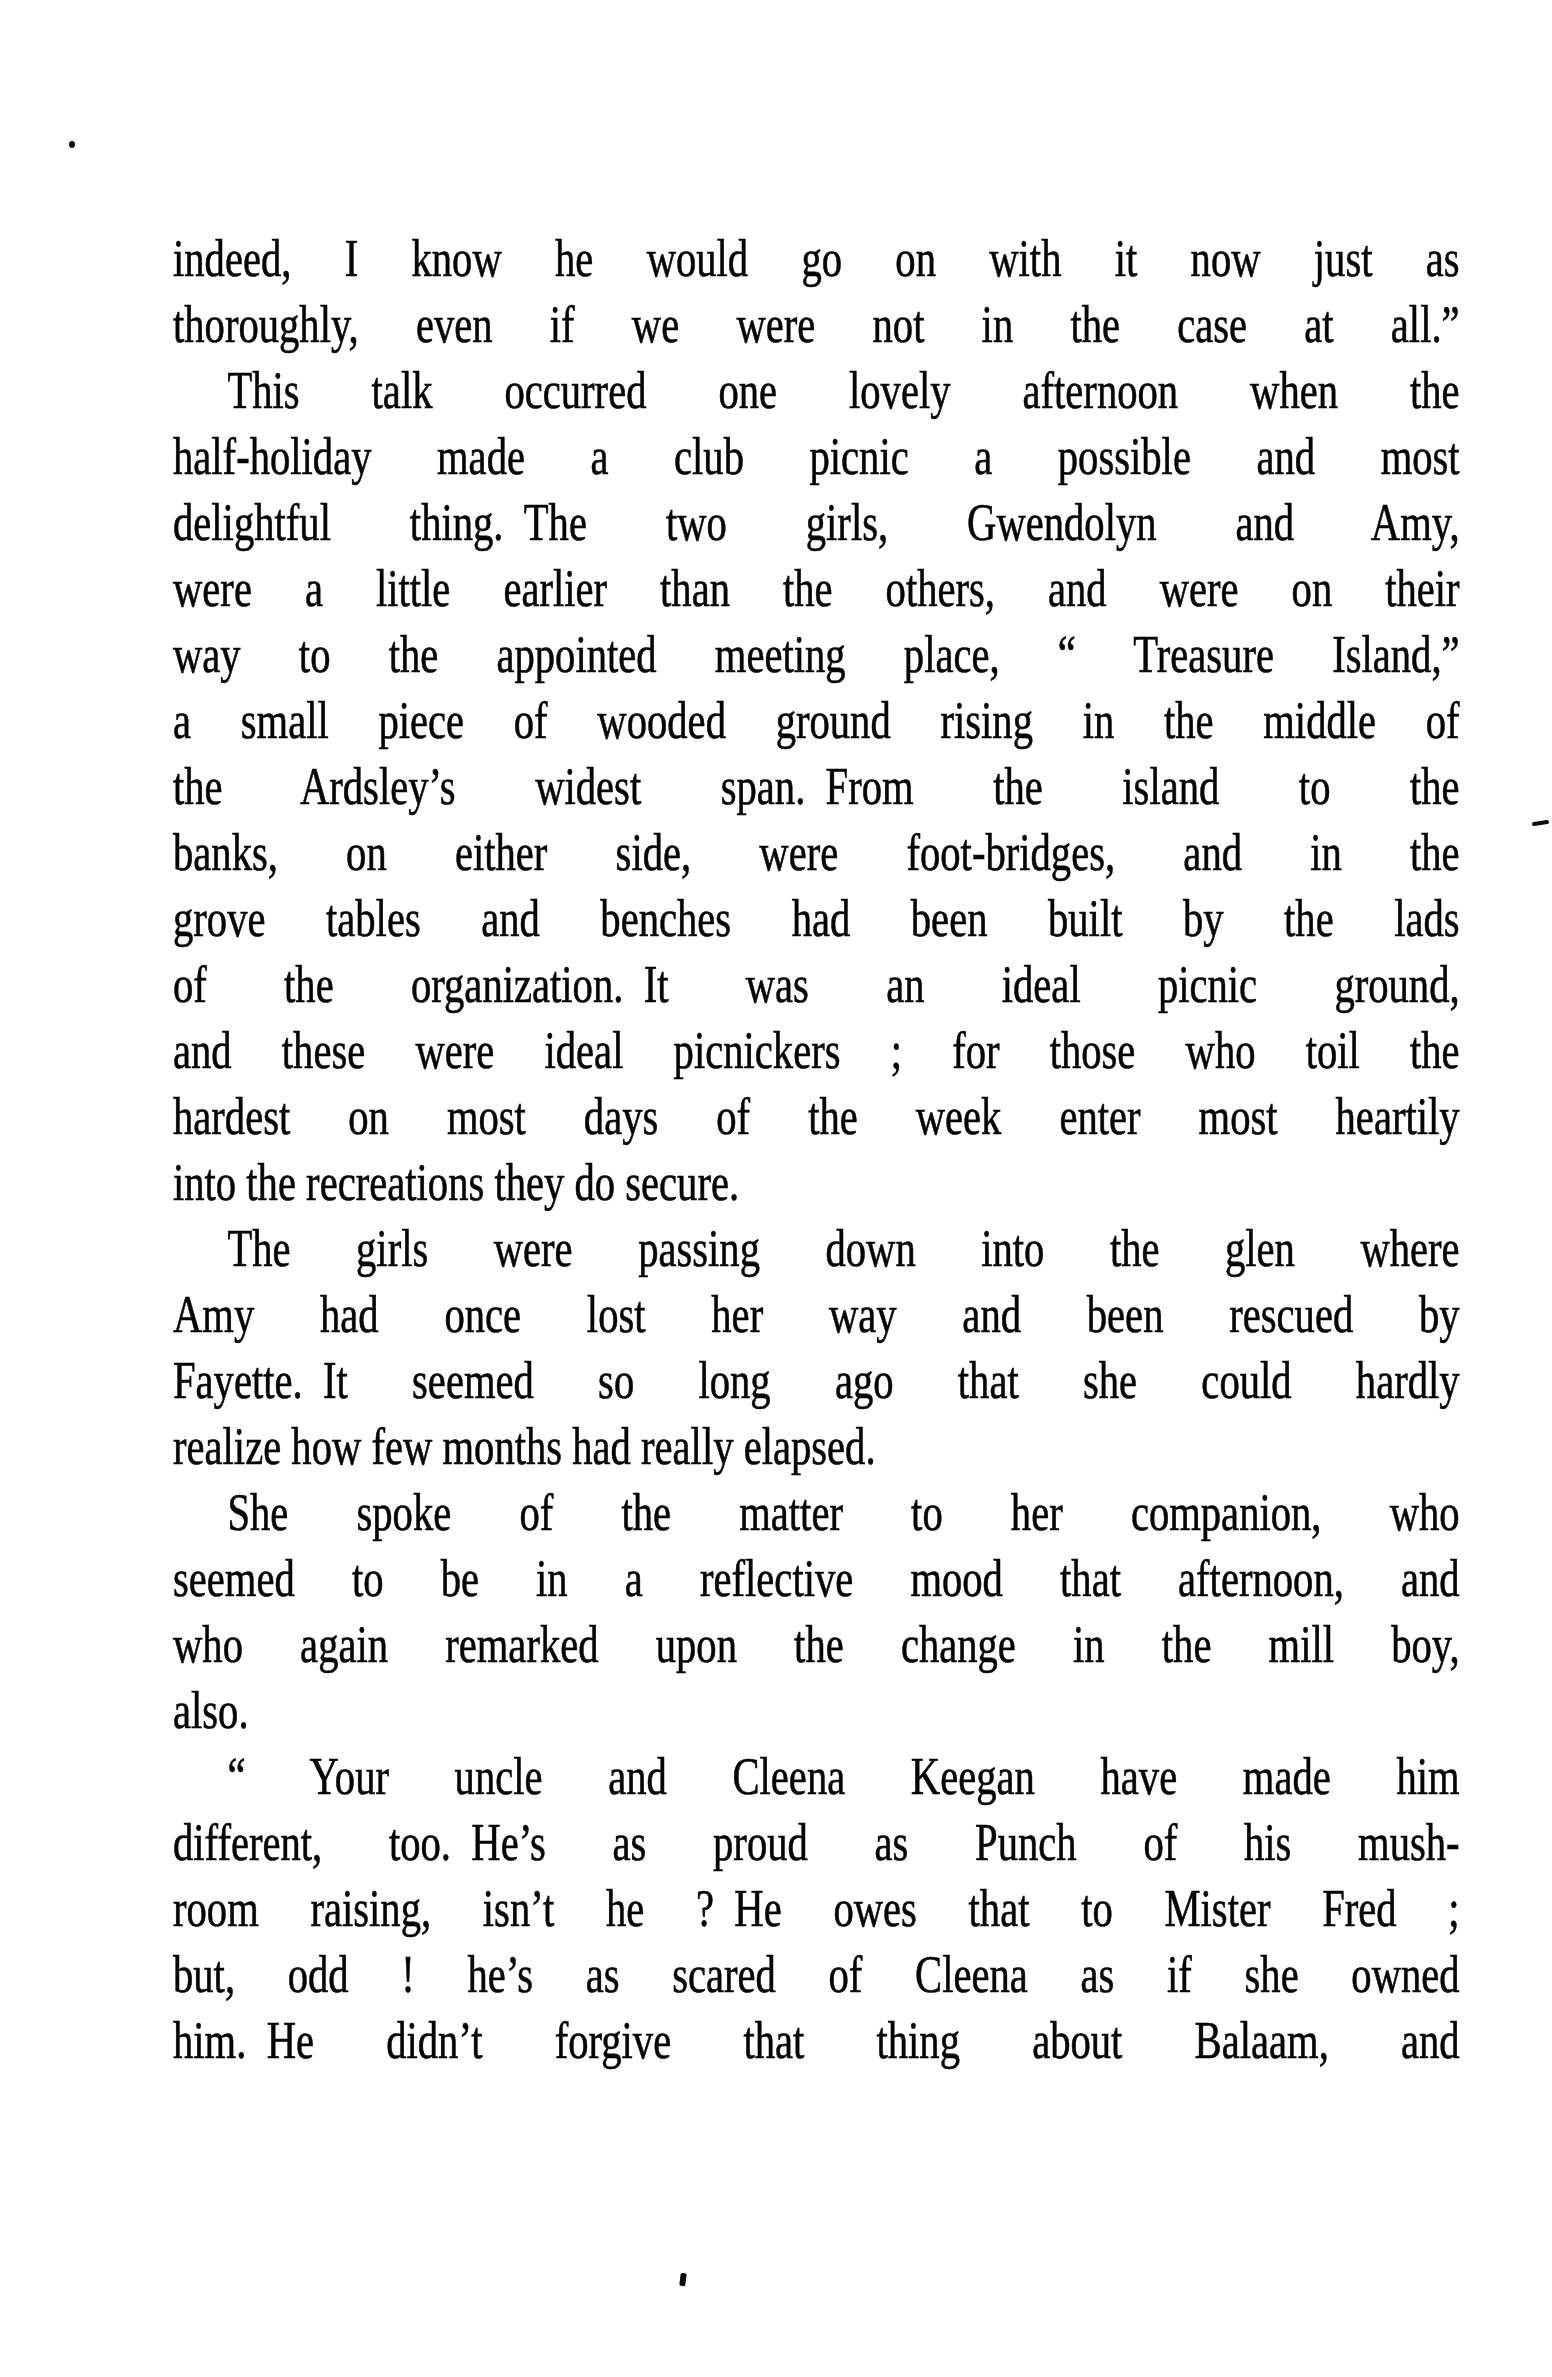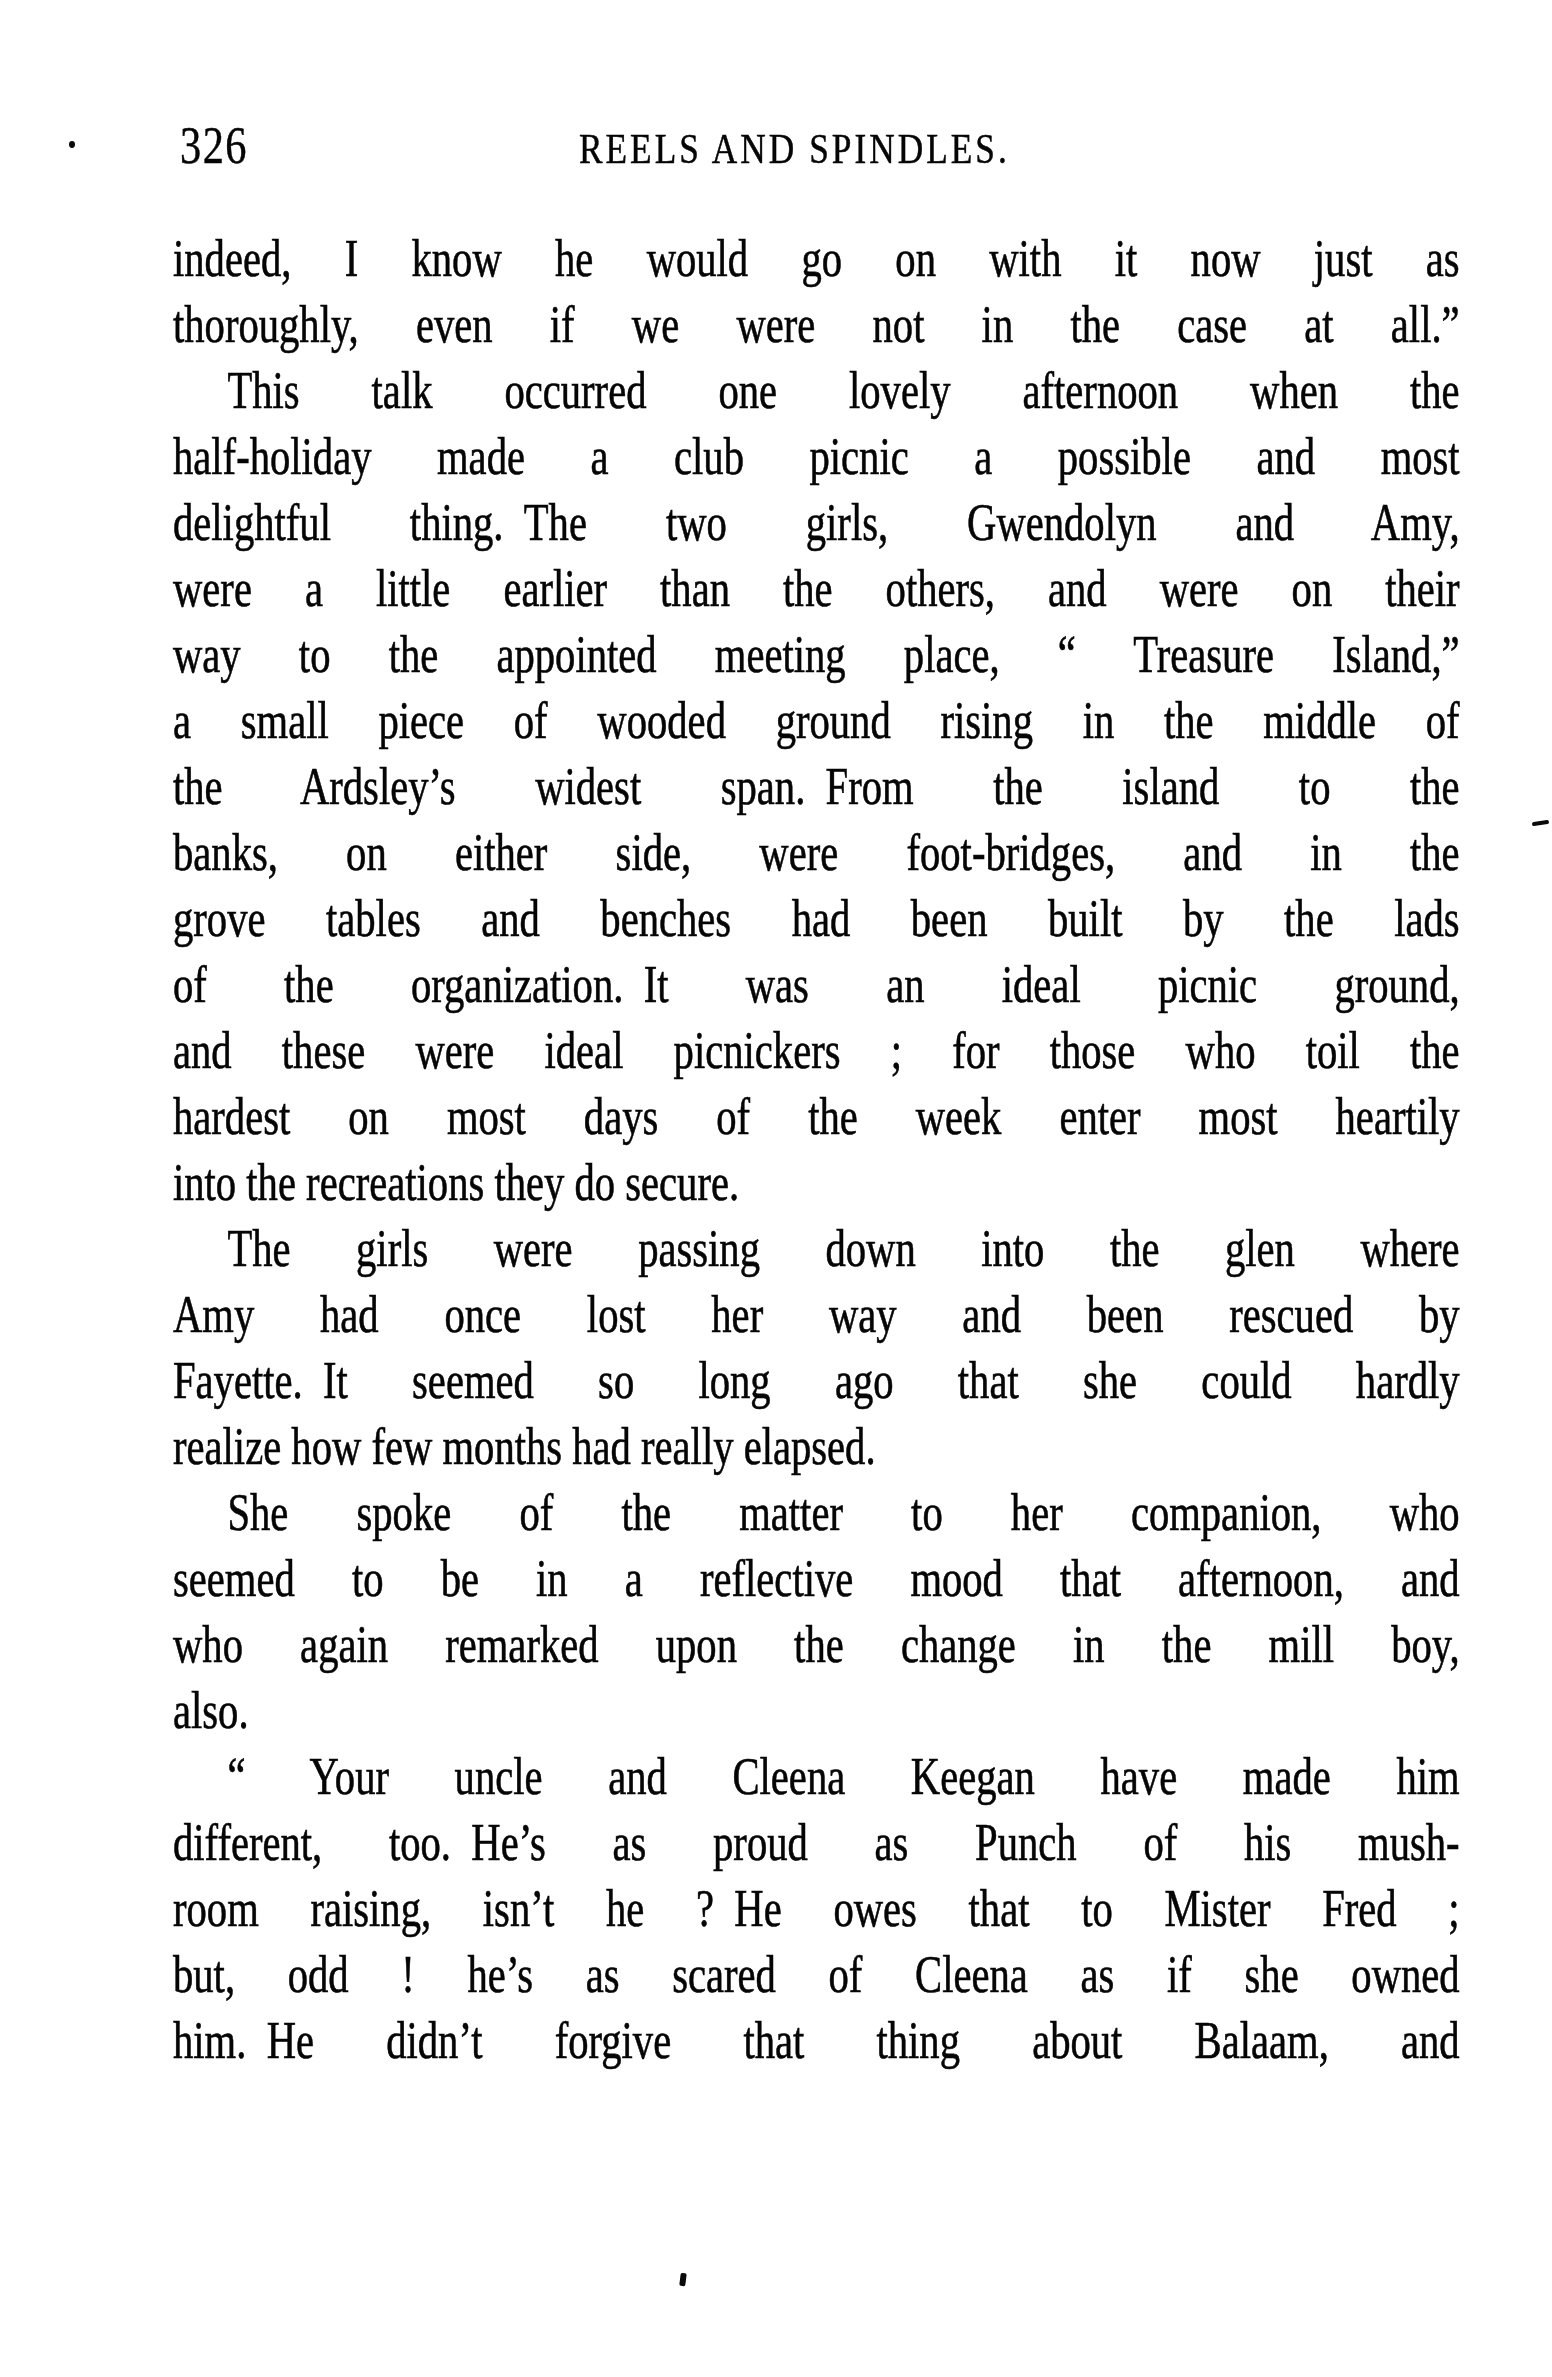--- a/index.html
+++ b/index.html
@@ -90,24 +90,20 @@
     background: #0a0a0a;
     border-radius: 1.8px;
     transform: rotate(7deg);
   }
 </style>
 </head>
 <body>
 
 <div class="scan-page">
 
-  <div class="runhead">
-    <div class="pagenum">326</div>
-    <div class="headtitle">REELS AND SPINDLES.</div>
-  </div>
 
   <div class="bodytext">
     <div class="line">indeed, I know he would go on with it now just as</div>
     <div class="line">thoroughly, even if we were not in the case at all.”</div>
     <div class="line indent">This talk occurred one lovely afternoon when the</div>
     <div class="line">half-holiday made a club picnic a possible and most</div>
     <div class="line">delightful thing. The two girls, Gwendolyn and Amy,</div>
     <div class="line">were a little earlier than the others, and were on their</div>
     <div class="line">way to the appointed meeting place, “ Treasure Island,”</div>
     <div class="line">a small piece of wooded ground rising in the middle of</div>

